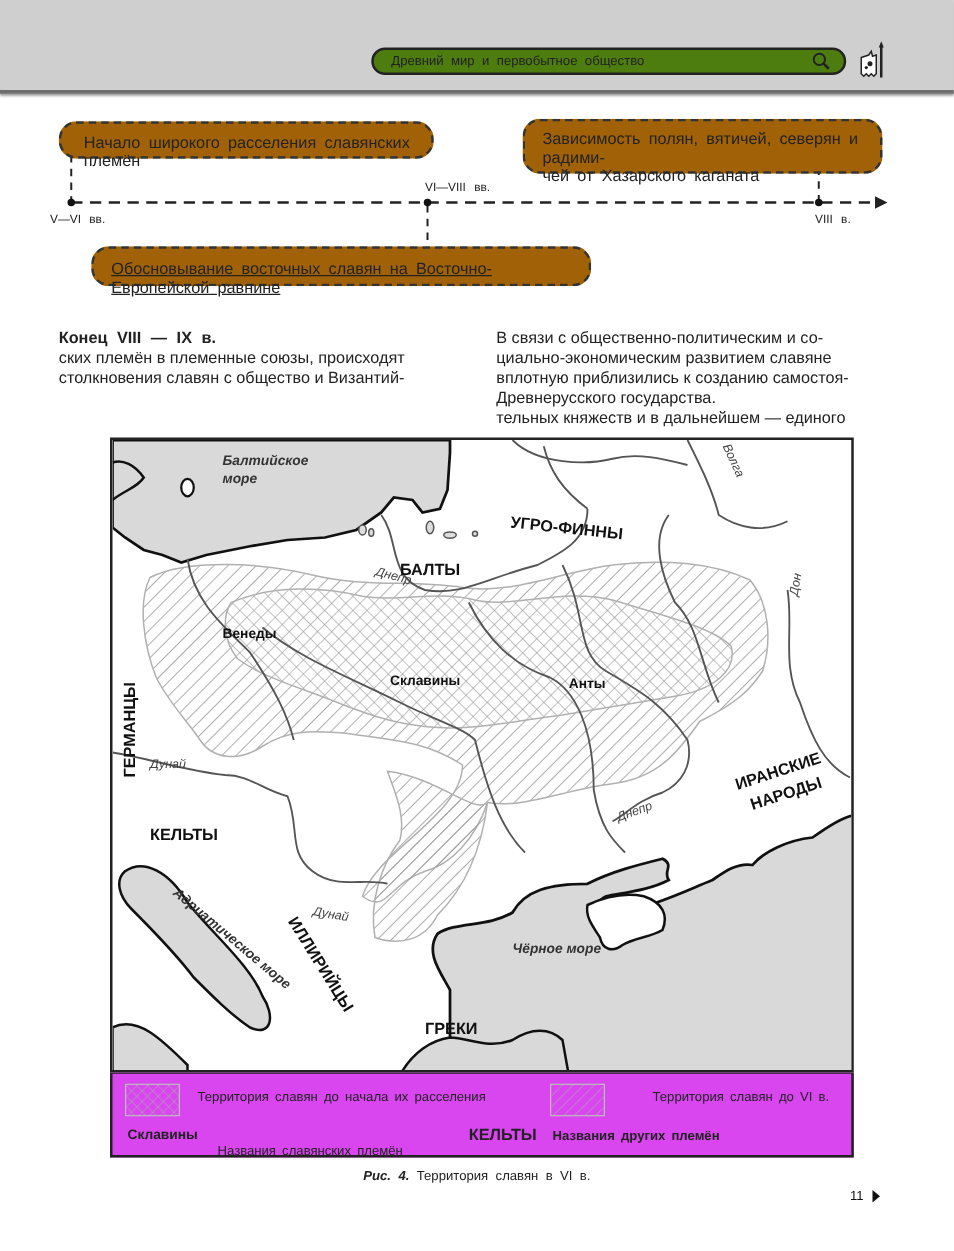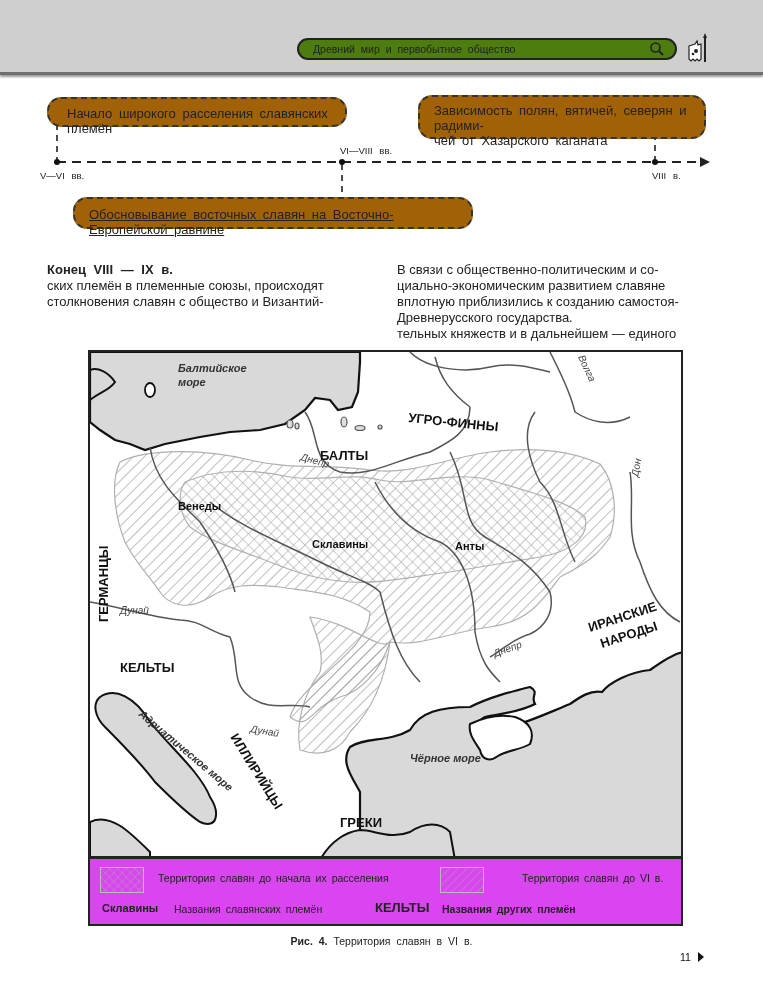--- a/index.html
+++ b/index.html
@@ -16,21 +16,21 @@
   .dot { position: absolute; width: 6px; height: 6px; background: #111; border-radius: 50%; }
 
   .col { position: absolute; font-size: 13px; line-height: 16px; color: #222; text-align: justify; }
   .col .head { font-weight: bold; word-spacing: 4px; }
 
   .map-frame { position: absolute; left: 88px; top: 350px; width: 595px; height: 508px; border: 2px solid #222; box-sizing: border-box; background: #fff; overflow: hidden; }
   .legend { position: absolute; left: 88px; top: 858px; width: 595px; height: 68px; border: 2px solid #222; border-top: 1px solid #222; box-sizing: border-box; background: #d946ef; font-size: 10.5px; color: #222; }
   .legend .swatch { position: absolute; width: 42px; height: 24px; border: 1px solid #bbb; }
   .legend .txt { position: absolute; word-spacing: 2px; }
   .caption { position: absolute; left: 0; width: 763px; top: 935px; text-align: center; font-size: 10.5px; color: #222; word-spacing: 3px; }
-  .caption b { }
+  .caption b { font-style: italic; }
   .page-num { position: absolute; left: 680px; top: 951px; font-size: 10.5px; color: #111; }
   .page-arrow { position: absolute; left: 698px; top: 952px; width: 0; height: 0; border-top: 5px solid transparent; border-bottom: 5px solid transparent; border-left: 6px solid #111; }
 
   .maplbl { font-family: "Liberation Sans", sans-serif; }
 </style>
 </head>
 <body>
 
 <div class="header-band"></div>
 <div class="search-pill">
@@ -187,21 +187,21 @@
     <defs>
       <pattern id="diagL" width="6" height="6" patternUnits="userSpaceOnUse" patternTransform="rotate(45)">
         <line x1="0" y1="0" x2="0" y2="6" stroke="#aaa" stroke-width="0.9"></line>
       </pattern>
     </defs>
     <rect width="42" height="24" fill="url(#diagL)"></rect>
   </svg>
   <span class="txt" style="left:432px;top:13px;">Территория славян до VI в.</span>
 
   <span class="txt" style="left:12px;top:43px;font-weight:bold;font-size:11px;">Склавины</span>
-  <span class="txt" style="left:84px;top:44px;">Названия славянских племён</span>
+  <span class="txt" style="left:84px;top:56px;">Названия славянских племён</span>
   <span class="txt" style="left:285px;top:41px;font-weight:bold;font-size:13px;">КЕЛЬТЫ</span>
   <span class="txt" style="left:352px;top:44px;font-weight:bold;">Названия других племён</span>
 </div>
 
 <div class="caption">
   <b>Рис. 4.</b>
   <span>Территория славян в VI в.</span>
 </div>
 
 <div class="page-num">11</div>

